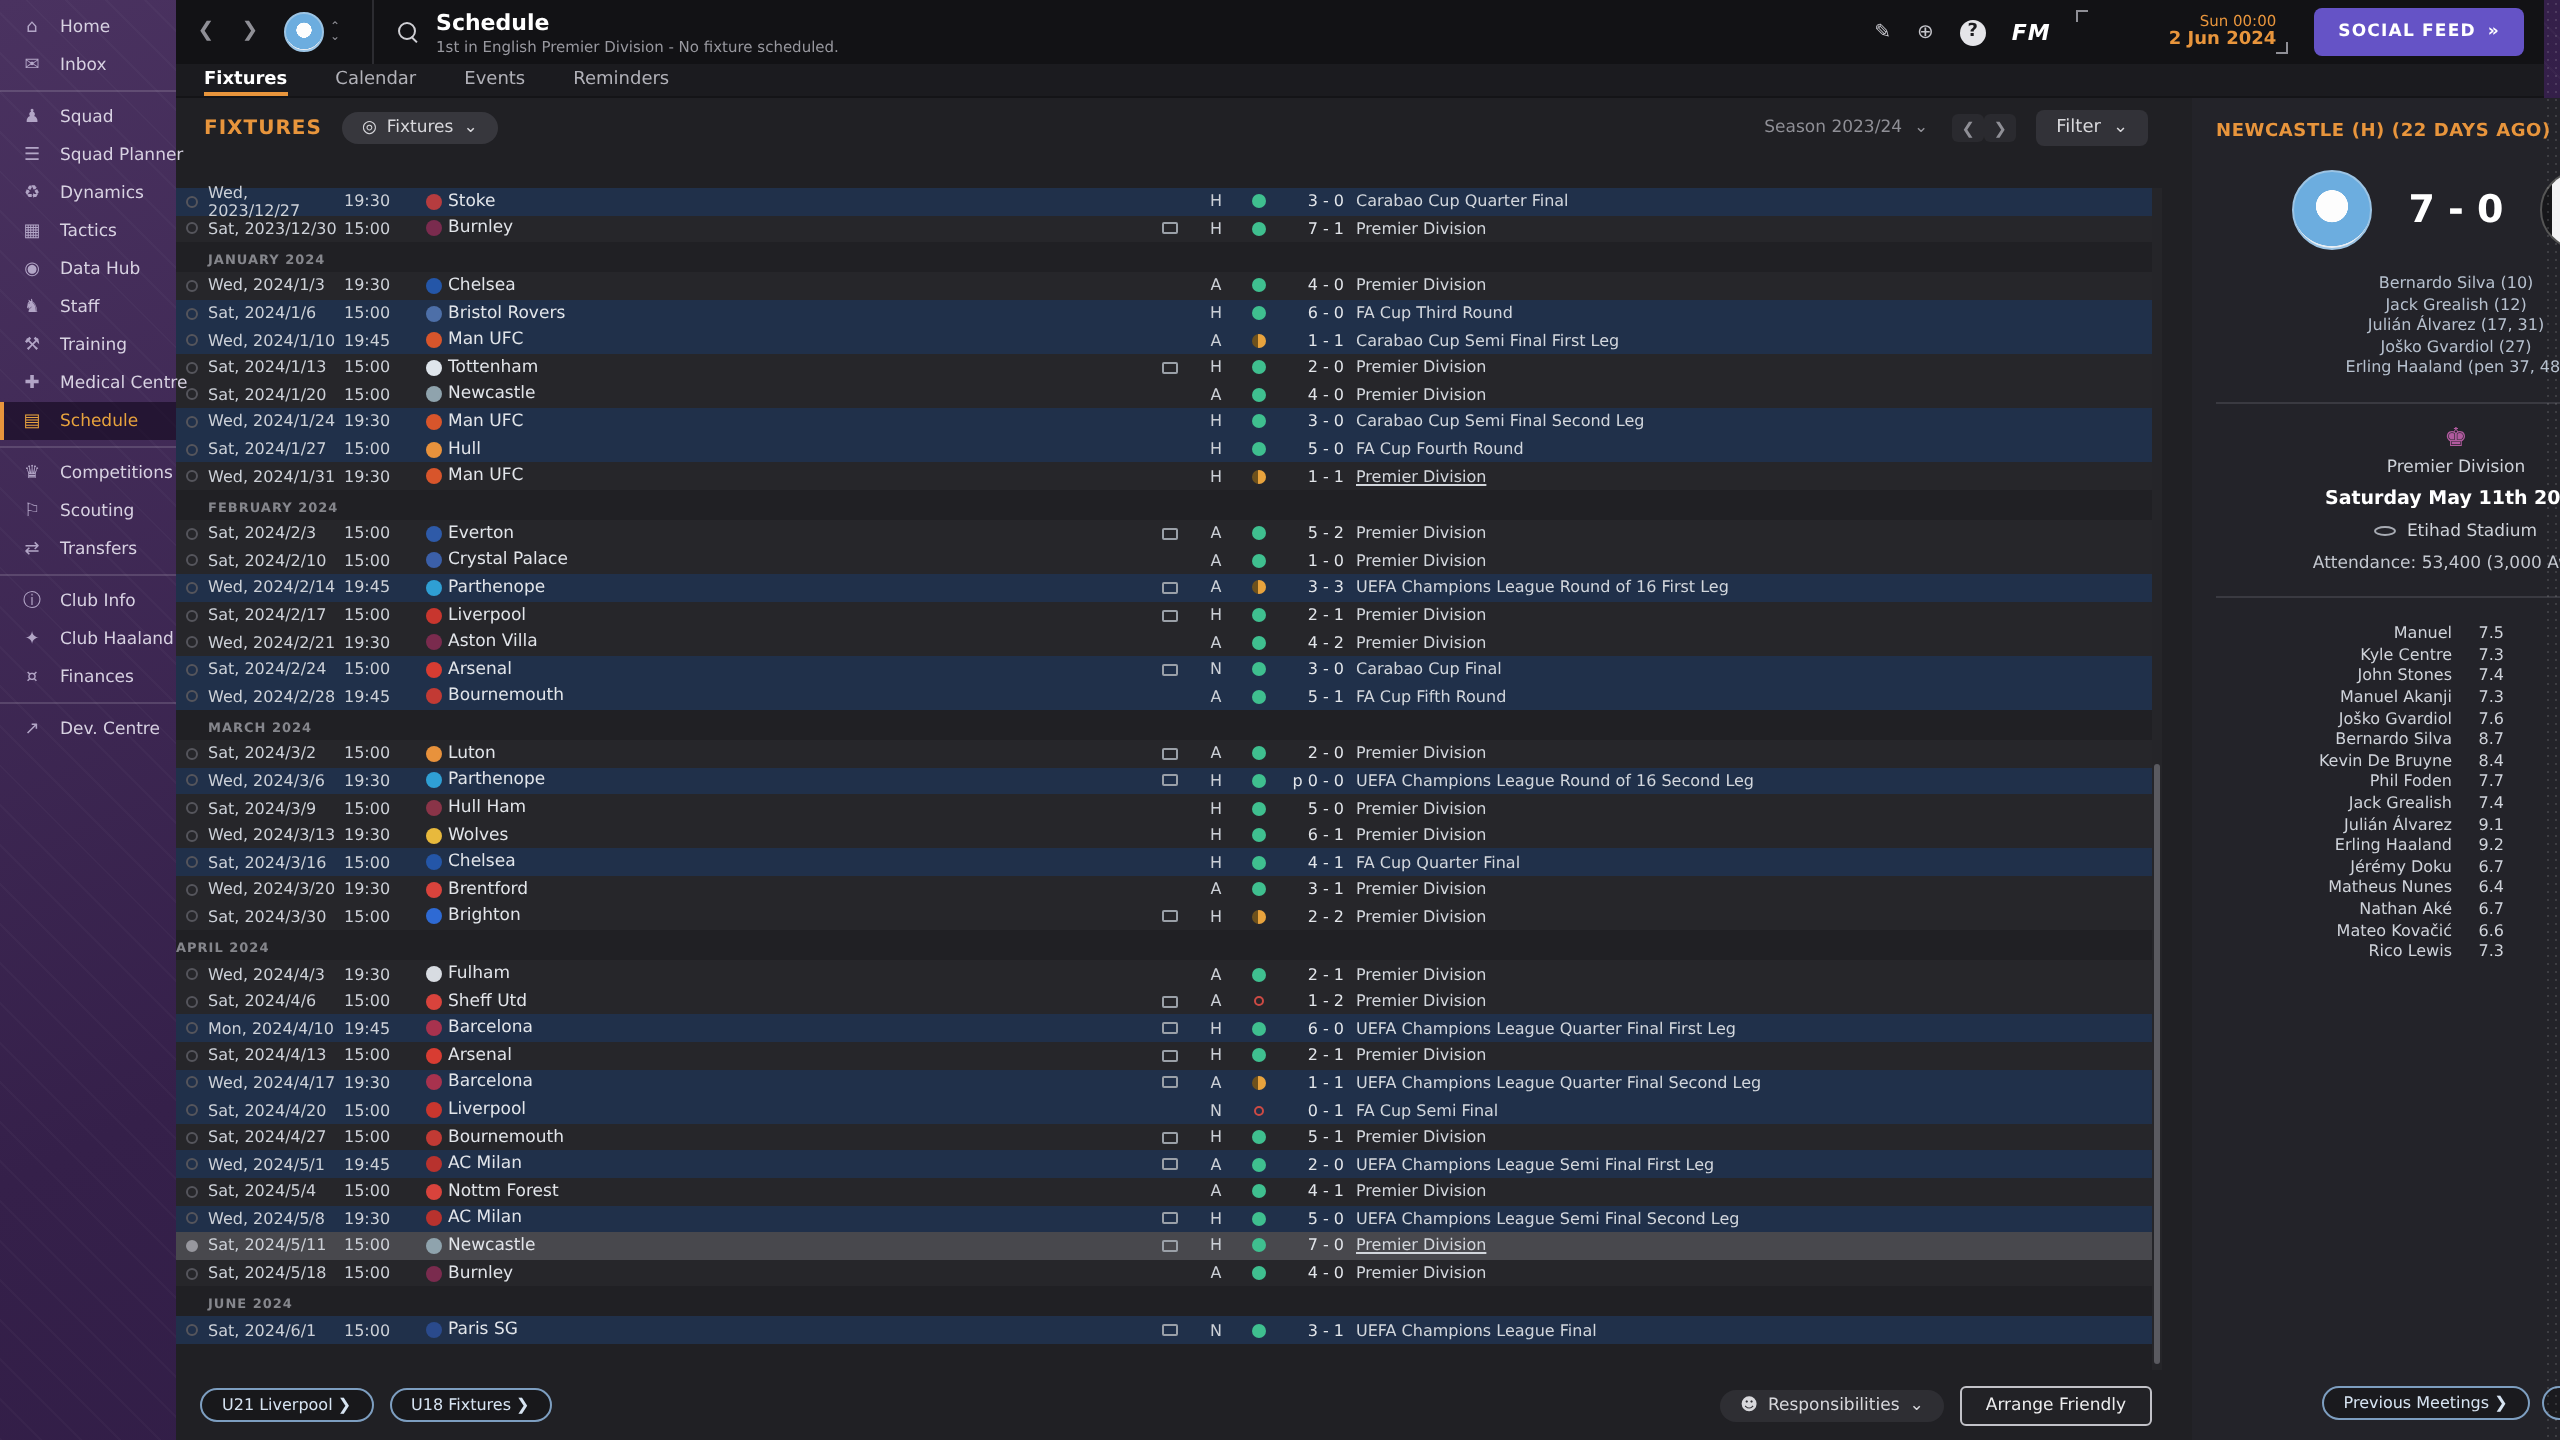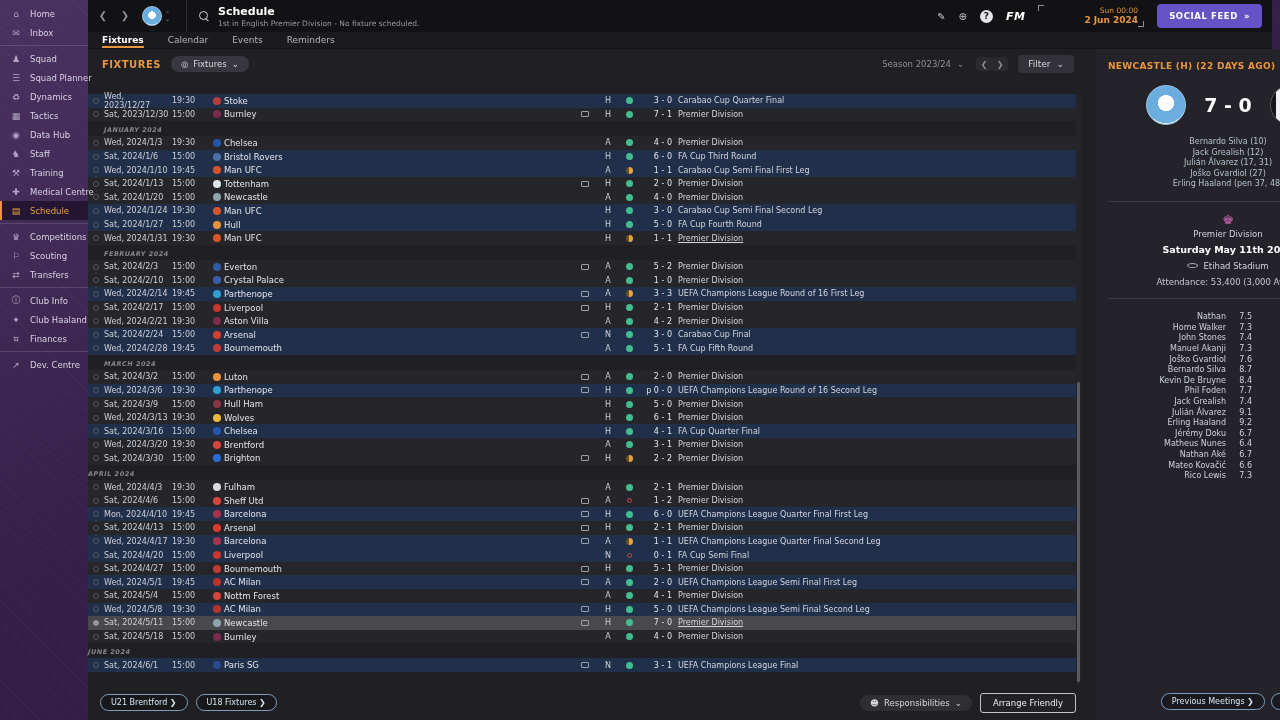--- a/index.html
+++ b/index.html
@@ -72,21 +72,21 @@
   .filter-btn { background:#323238; color:#d8d8dc; font-size:9px; border-radius:4px; padding:4px 10px; margin-left:10px;
                 display:flex; gap:6px; align-items:center; cursor:pointer; }
 
   .thead { position:absolute; left:0; top:32px; width:988px; height:12px; display:flex; align-items:center;
            font-size:6.5px; color:#8f9096; letter-spacing:0.5px; font-weight:bold; }
   .rows { position:absolute; left:0; top:45px; width:988px; }
   .frow { display:flex; align-items:center; height:13.6px; background:#26262a; cursor:pointer; }
   .frow.cup { background:#20304a; }
   .frow.sel { background:#48484d; }
   .mhead { display:flex; align-items:flex-end; height:15px; padding-bottom:2px; font-size:6.5px; color:#85868c;
-           letter-spacing:0.5px; font-weight:bold;font-style:italic; }
+           letter-spacing:0.5px; font-weight:bold; }
   .c-check { width:16px; flex:none; display:flex; justify-content:center; }
   .chk { width:6px; height:6px; border-radius:50%; border:1px solid #55555c; }
   .chk.on { background:#97979e; border-color:#97979e; }
   .c-date { width:68px; flex:none; font-size:8px; color:#ccd0d7; }
   .c-time { width:38px; flex:none; font-size:8px; color:#ccd0d7; }
   .c-badge { width:14px; flex:none; display:flex; justify-content:center; }
   .tbadge { width:8px; height:8px; border-radius:50%; }
   .c-team { width:350px; flex:none; font-size:8.5px; color:#e2e5ea; }
   .c-tv { width:22px; flex:none; display:flex; justify-content:center; }
   .tv-ico { width:8px; height:6px; border:1px solid #9aa0a8; border-radius:1px; }
@@ -971,21 +971,21 @@
             </span>
             <span class="c-team">Burnley</span>
             <span class="c-tv"></span>
             <span class="c-venue">A</span>
             <span class="c-res">
               <span class="res w"></span>
             </span>
             <span class="c-score">4 - 0</span>
             <span class="c-comp">Premier Division</span>
           </div>
-          <div class="mhead" style="">
+          <div class="mhead" style="padding-left: 16px;">
             <span>JUNE 2024</span>
           </div>
           <div class="frow cup">
             <span class="c-check">
               <span class="chk"></span>
             </span>
             <span class="c-date">Sat, 2024/6/1</span>
             <span class="c-time">15:00</span>
             <span class="c-badge">
               <span class="tbadge" style="background: rgb(42, 74, 140);"></span>
@@ -1000,21 +1000,21 @@
             </span>
             <span class="c-score">3 - 1</span>
             <span class="c-comp">UEFA Champions League Final</span>
           </div>
         </div>
       <div class="vscroll">
           <div class="vthumb"></div>
         </div>
 
       <div class="bottombar">
-        <span class="ghost-btn">U21 Brentford ❯</span>
+        <span class="ghost-btn">U21 Liverpool ❯</span>
         <span class="ghost-btn">U18 Fixtures ❯</span>
         <span class="resp-btn">
           <span>☻</span>
           <span>Responsibilities</span>
           <span>⌄</span>
         </span>
         <span class="arrange-btn">Arrange Friendly</span>
       </div>
     </section>
 
@@ -1039,25 +1039,25 @@
         <div class="comp-date">Saturday May 11th 2024</div>
         <div class="venue-line">
             <span class="stad-ico"></span>
             <span>Etihad Stadium</span>
           </div>
         <div class="att-line">Attendance: 53,400 (3,000 Away)</div>
       </div>
       <div class="divider"></div>
       <div class="ratings" id="ratings">
           <div class="rat-row">
-            <span class="rat-name">Nathan</span>
+            <span class="rat-name">Manuel</span>
             <span class="rat-val">7.5</span>
           </div>
           <div class="rat-row">
-            <span class="rat-name">Home Walker</span>
+            <span class="rat-name">Kyle Centre</span>
             <span class="rat-val">7.3</span>
           </div>
           <div class="rat-row">
             <span class="rat-name">John Stones</span>
             <span class="rat-val">7.4</span>
           </div>
           <div class="rat-row">
             <span class="rat-name">Manuel Akanji</span>
             <span class="rat-val">7.3</span>
           </div>

